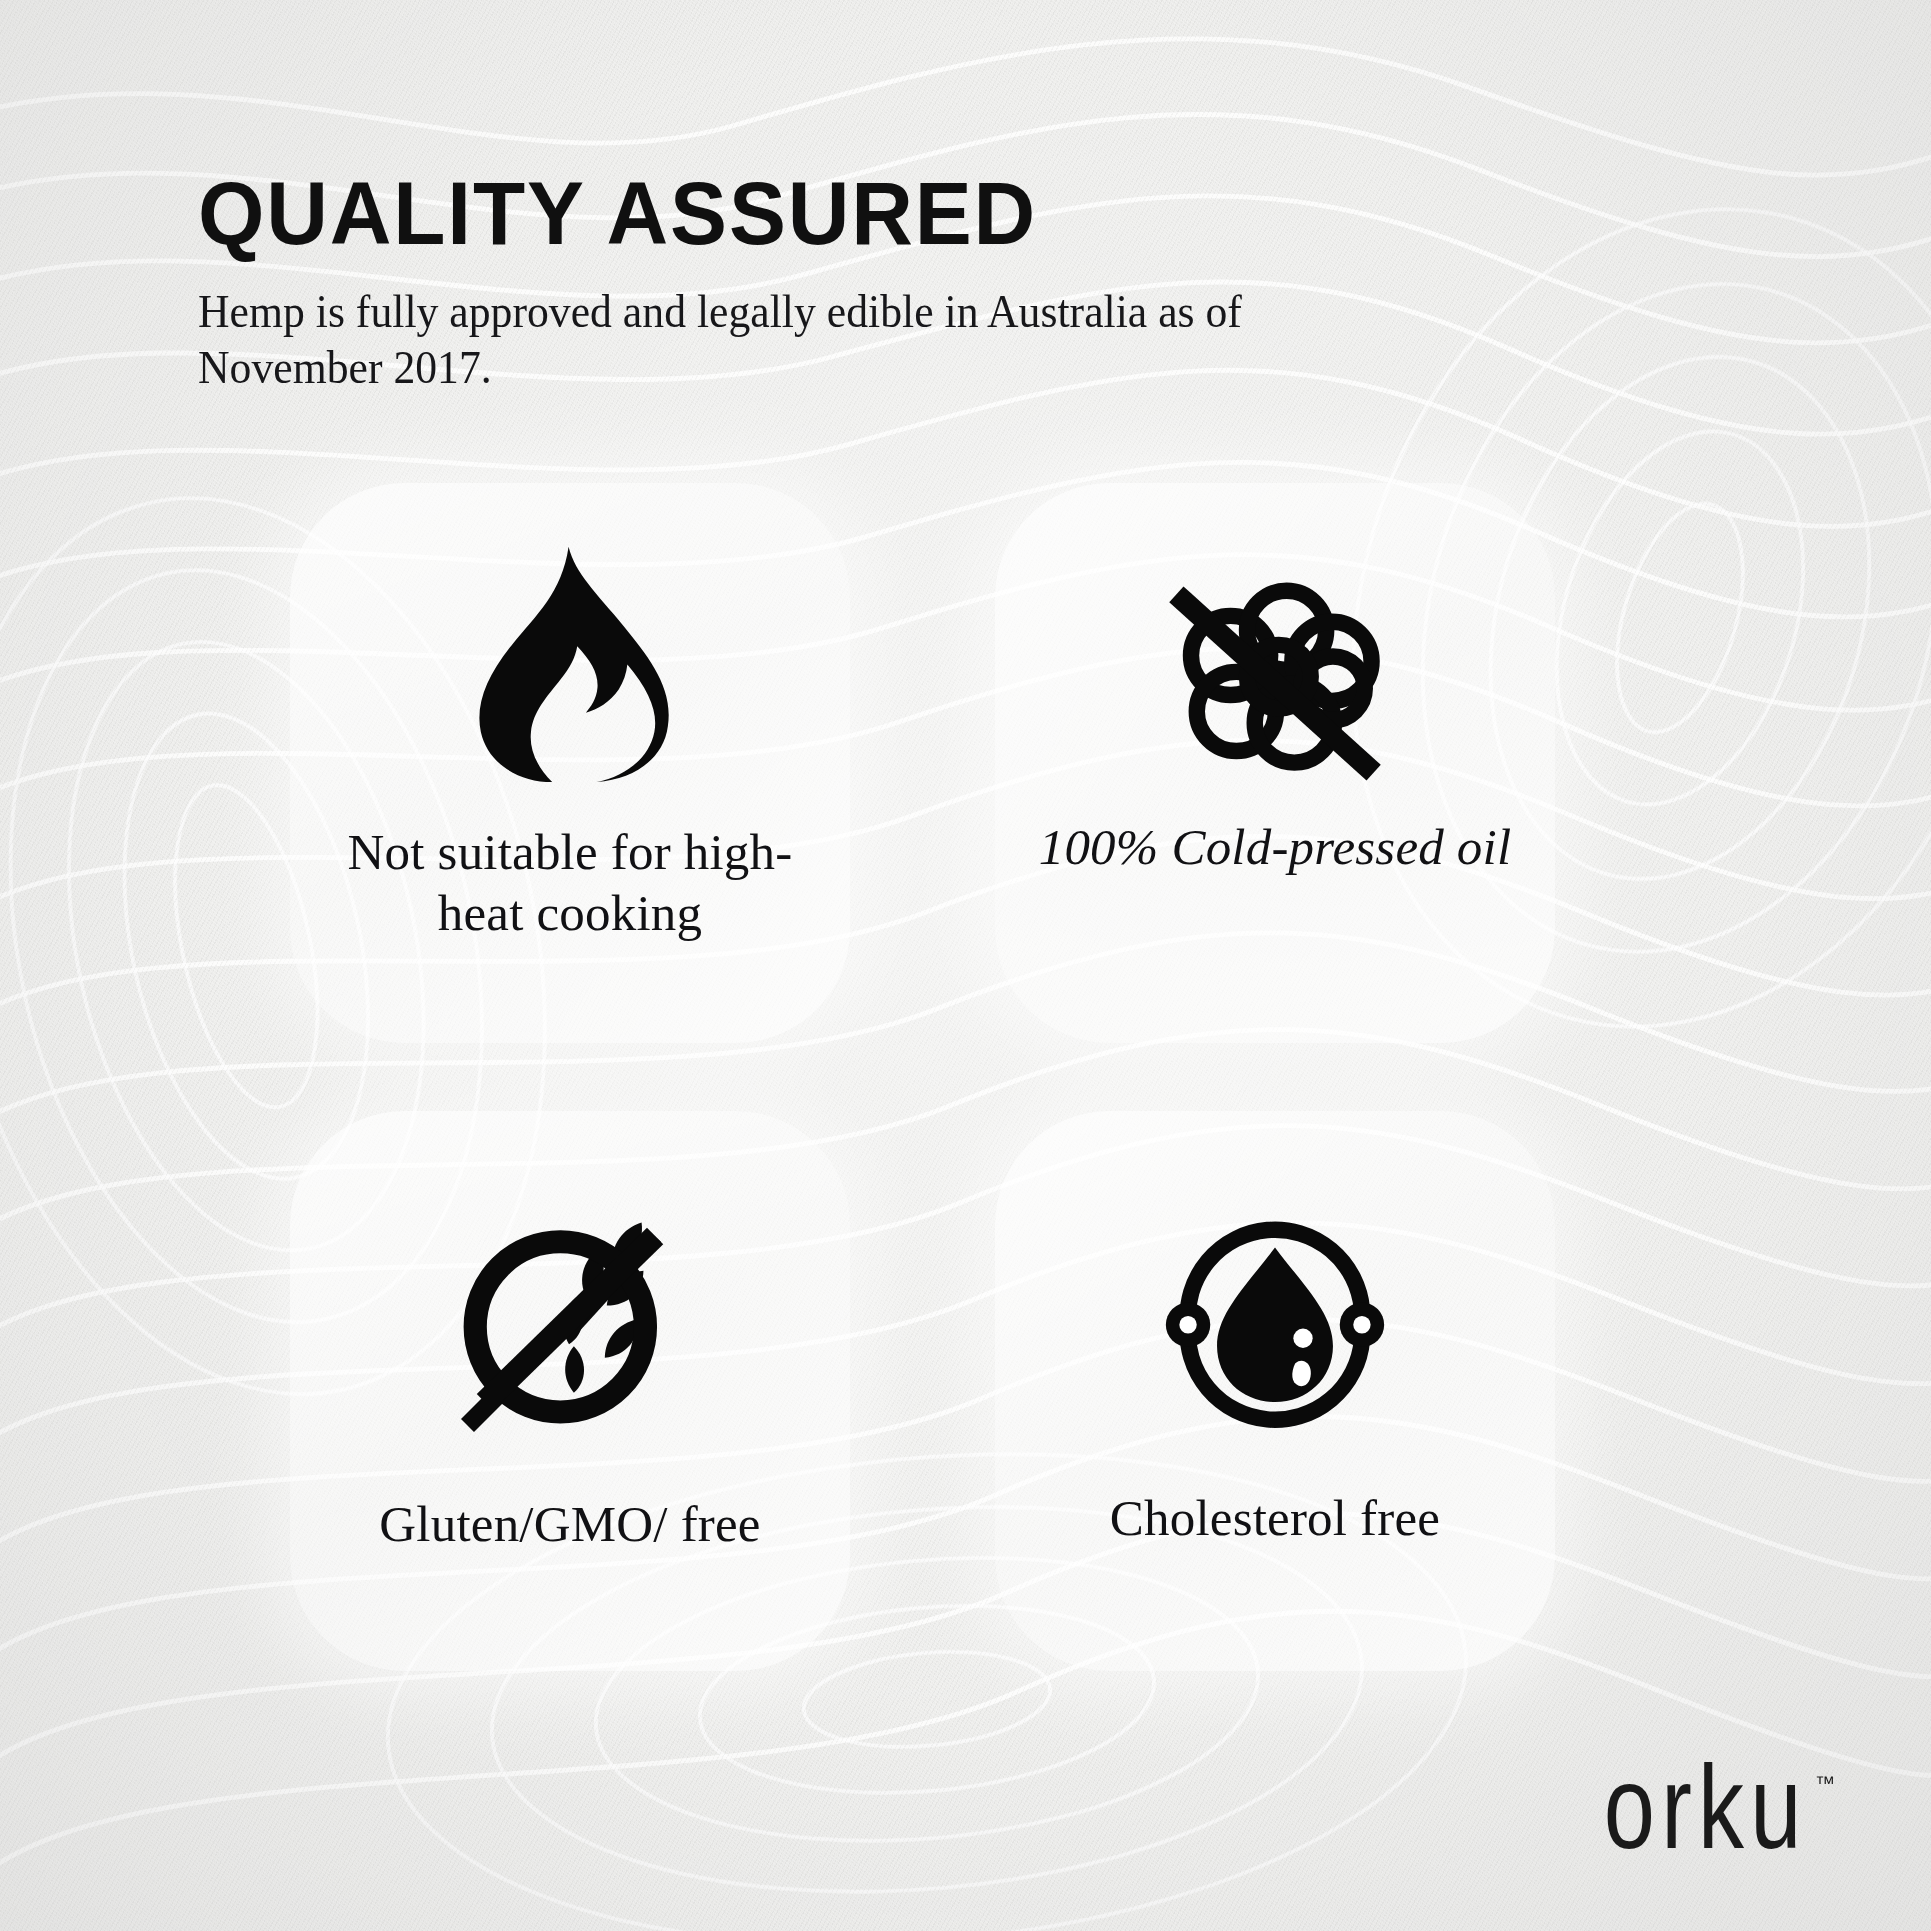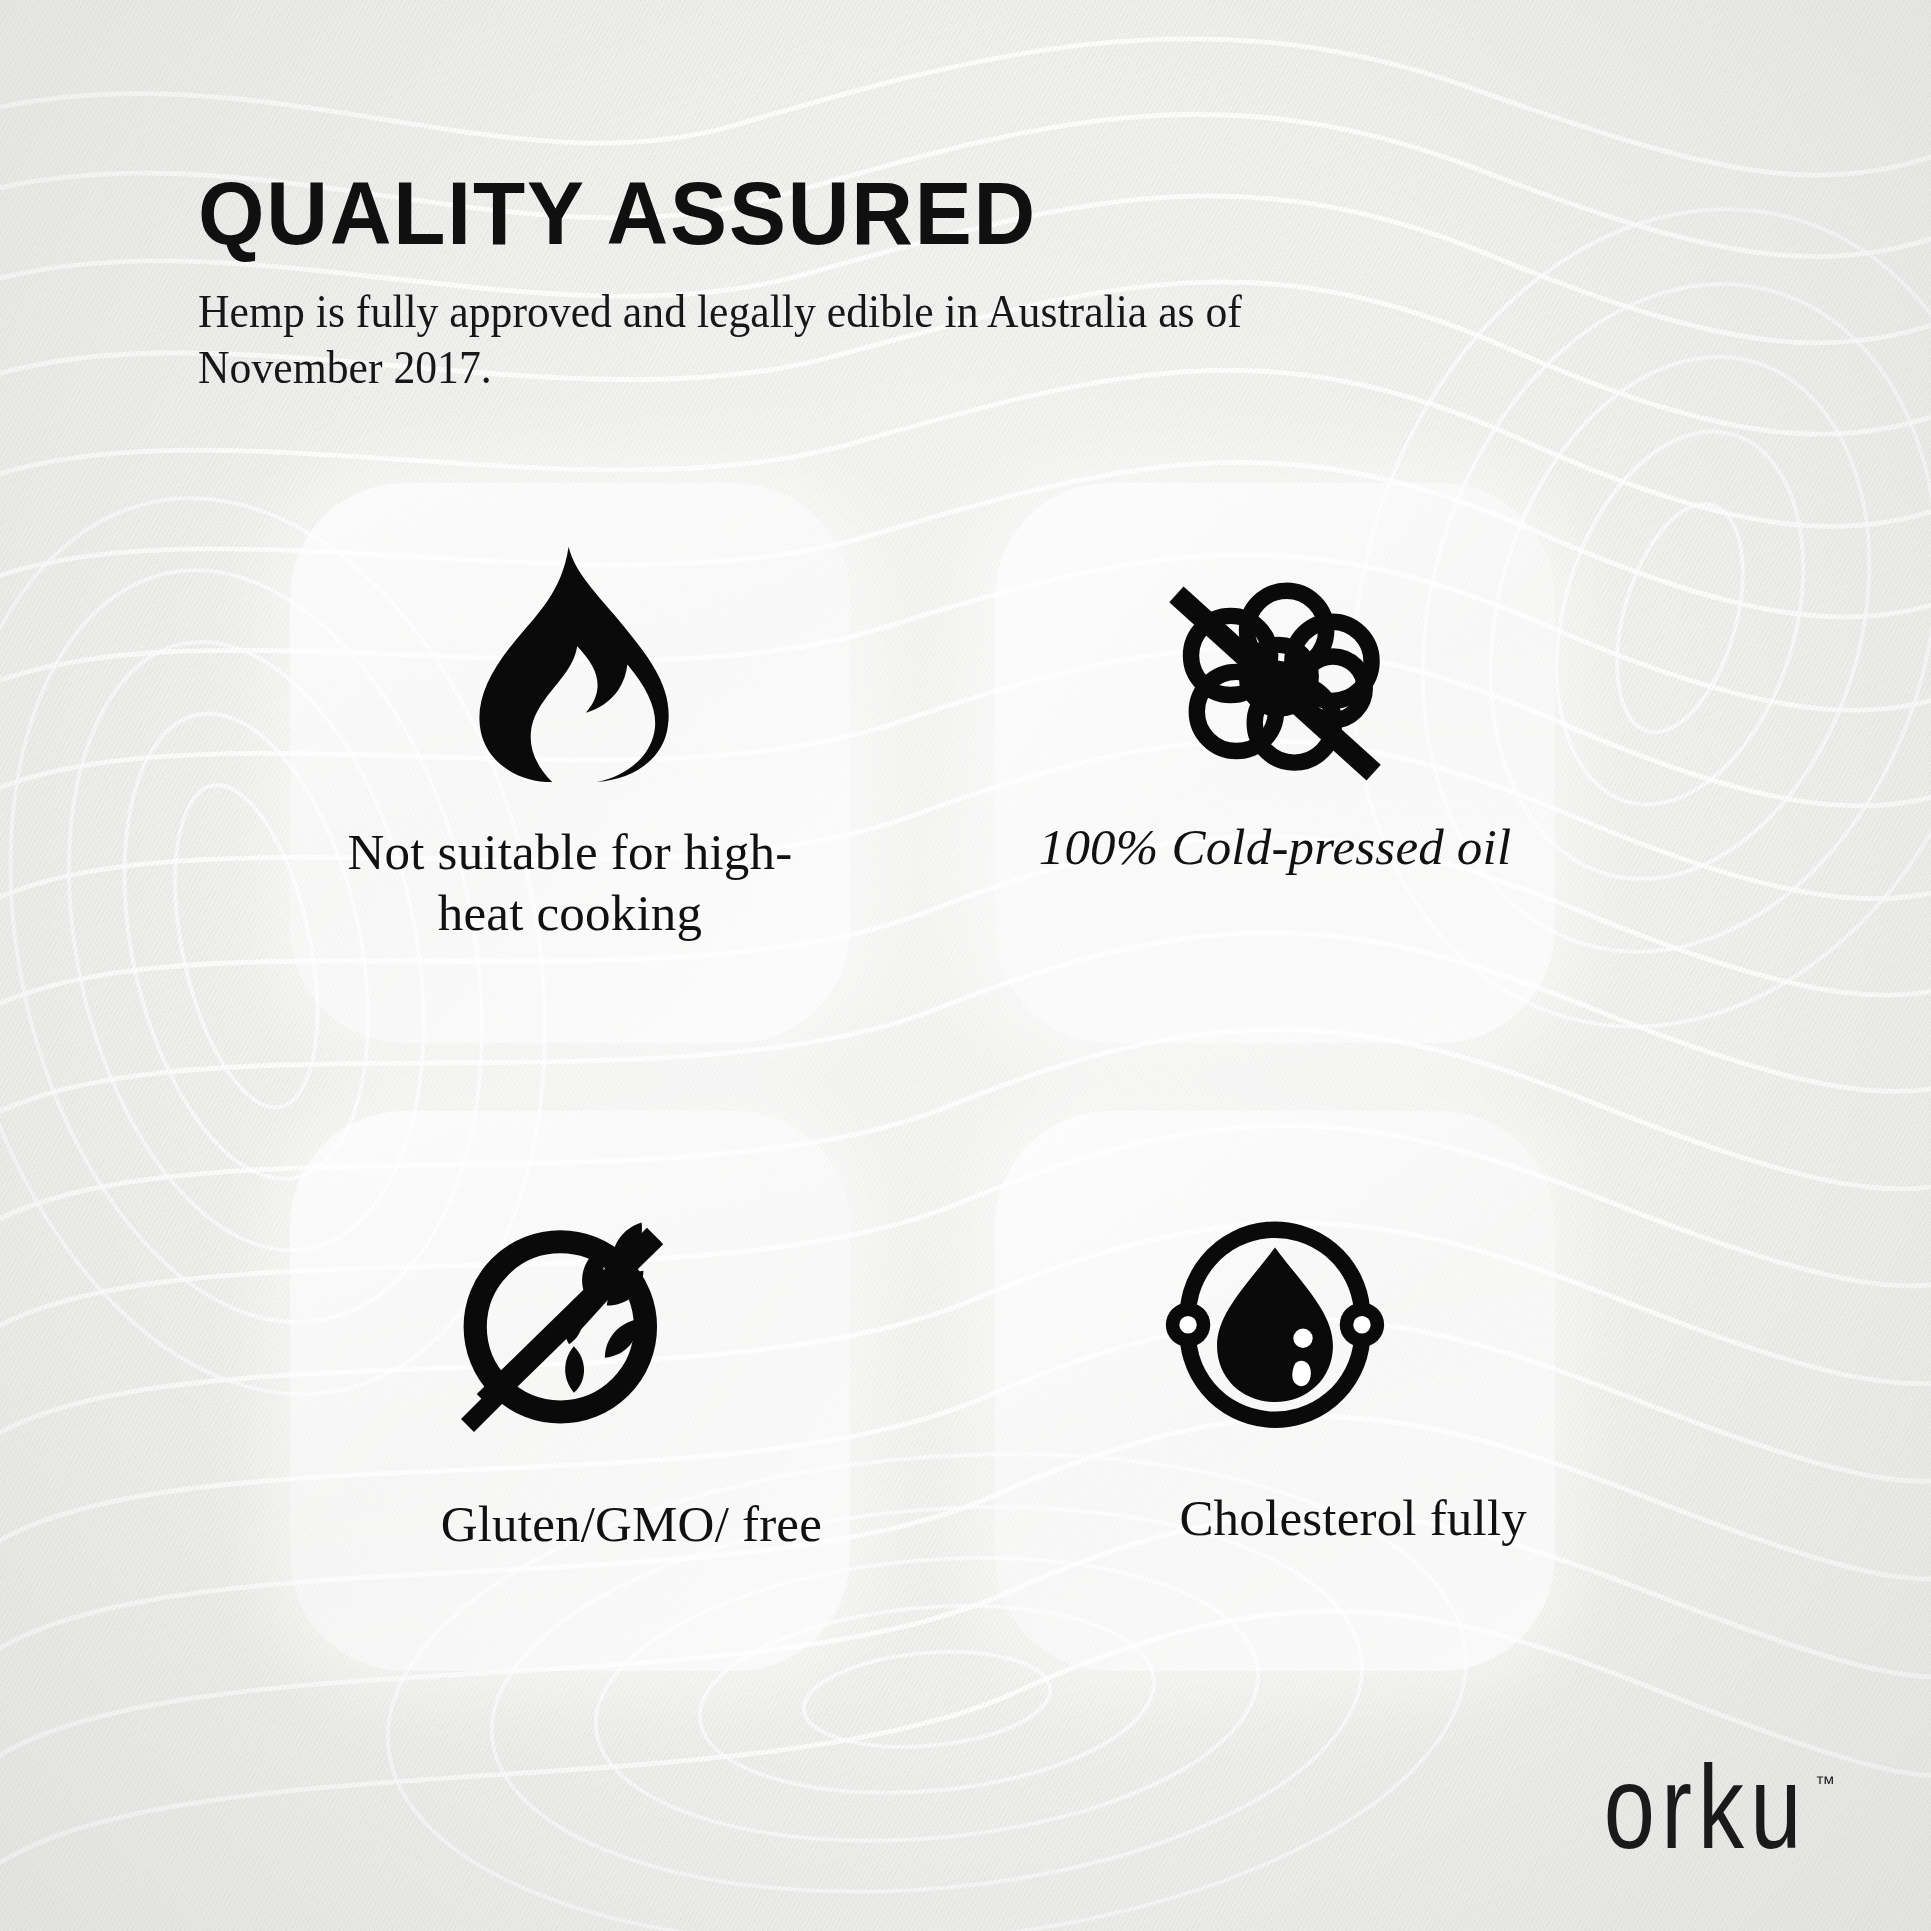--- a/index.html
+++ b/index.html
@@ -92,21 +92,21 @@
     text-align:center;
     width:90%;
     letter-spacing:0.2px;
     margin-top:28px;
   }
   
   .c0 .icon-wrap{margin-top:3.9px;}
   .c1 .icon-wrap{margin-top:23px;}
   .c2 .icon-wrap{margin-top:35px;}
   .c3 .icon-wrap{margin-top:29px;}
-  .c2 .card-label, .c3 .card-label{margin-top:41px;text-align:right;}
+  .c2 .card-label, .c3 .card-label{margin-top:41px;}
   .c1 .card-label{margin-top:4px;font-style:italic;}
 
   
   .logo{
     position:absolute;
     right:96px;
     bottom:75px;
     display:flex;
     align-items:flex-start;
     color:#161616;
@@ -255,21 +255,21 @@
             <circle cx="151" cy="140" r="10"></circle>
             <path d="M143 166 C 138 176, 139 186, 146 189 C 154 192, 160 184, 159 174 C 158 165, 150 160, 143 166 Z"></path>
           </g>
 
           <circle cx="32" cy="126" r="23" fill="#0a0a0a"></circle>
           <circle cx="32" cy="126" r="9" fill="#ffffff"></circle>
           <circle cx="212" cy="126" r="23" fill="#0a0a0a"></circle>
           <circle cx="212" cy="126" r="9" fill="#ffffff"></circle>
         </svg>
       </div>
-      <div class="card-label">Cholesterol fully</div>
+      <div class="card-label">Cholesterol free</div>
     </div>
 
   </div>
 
   <div class="logo">
     <span class="logo-word">orku</span>
     <span class="logo-tm">™</span>
   </div>
 
 </div>

